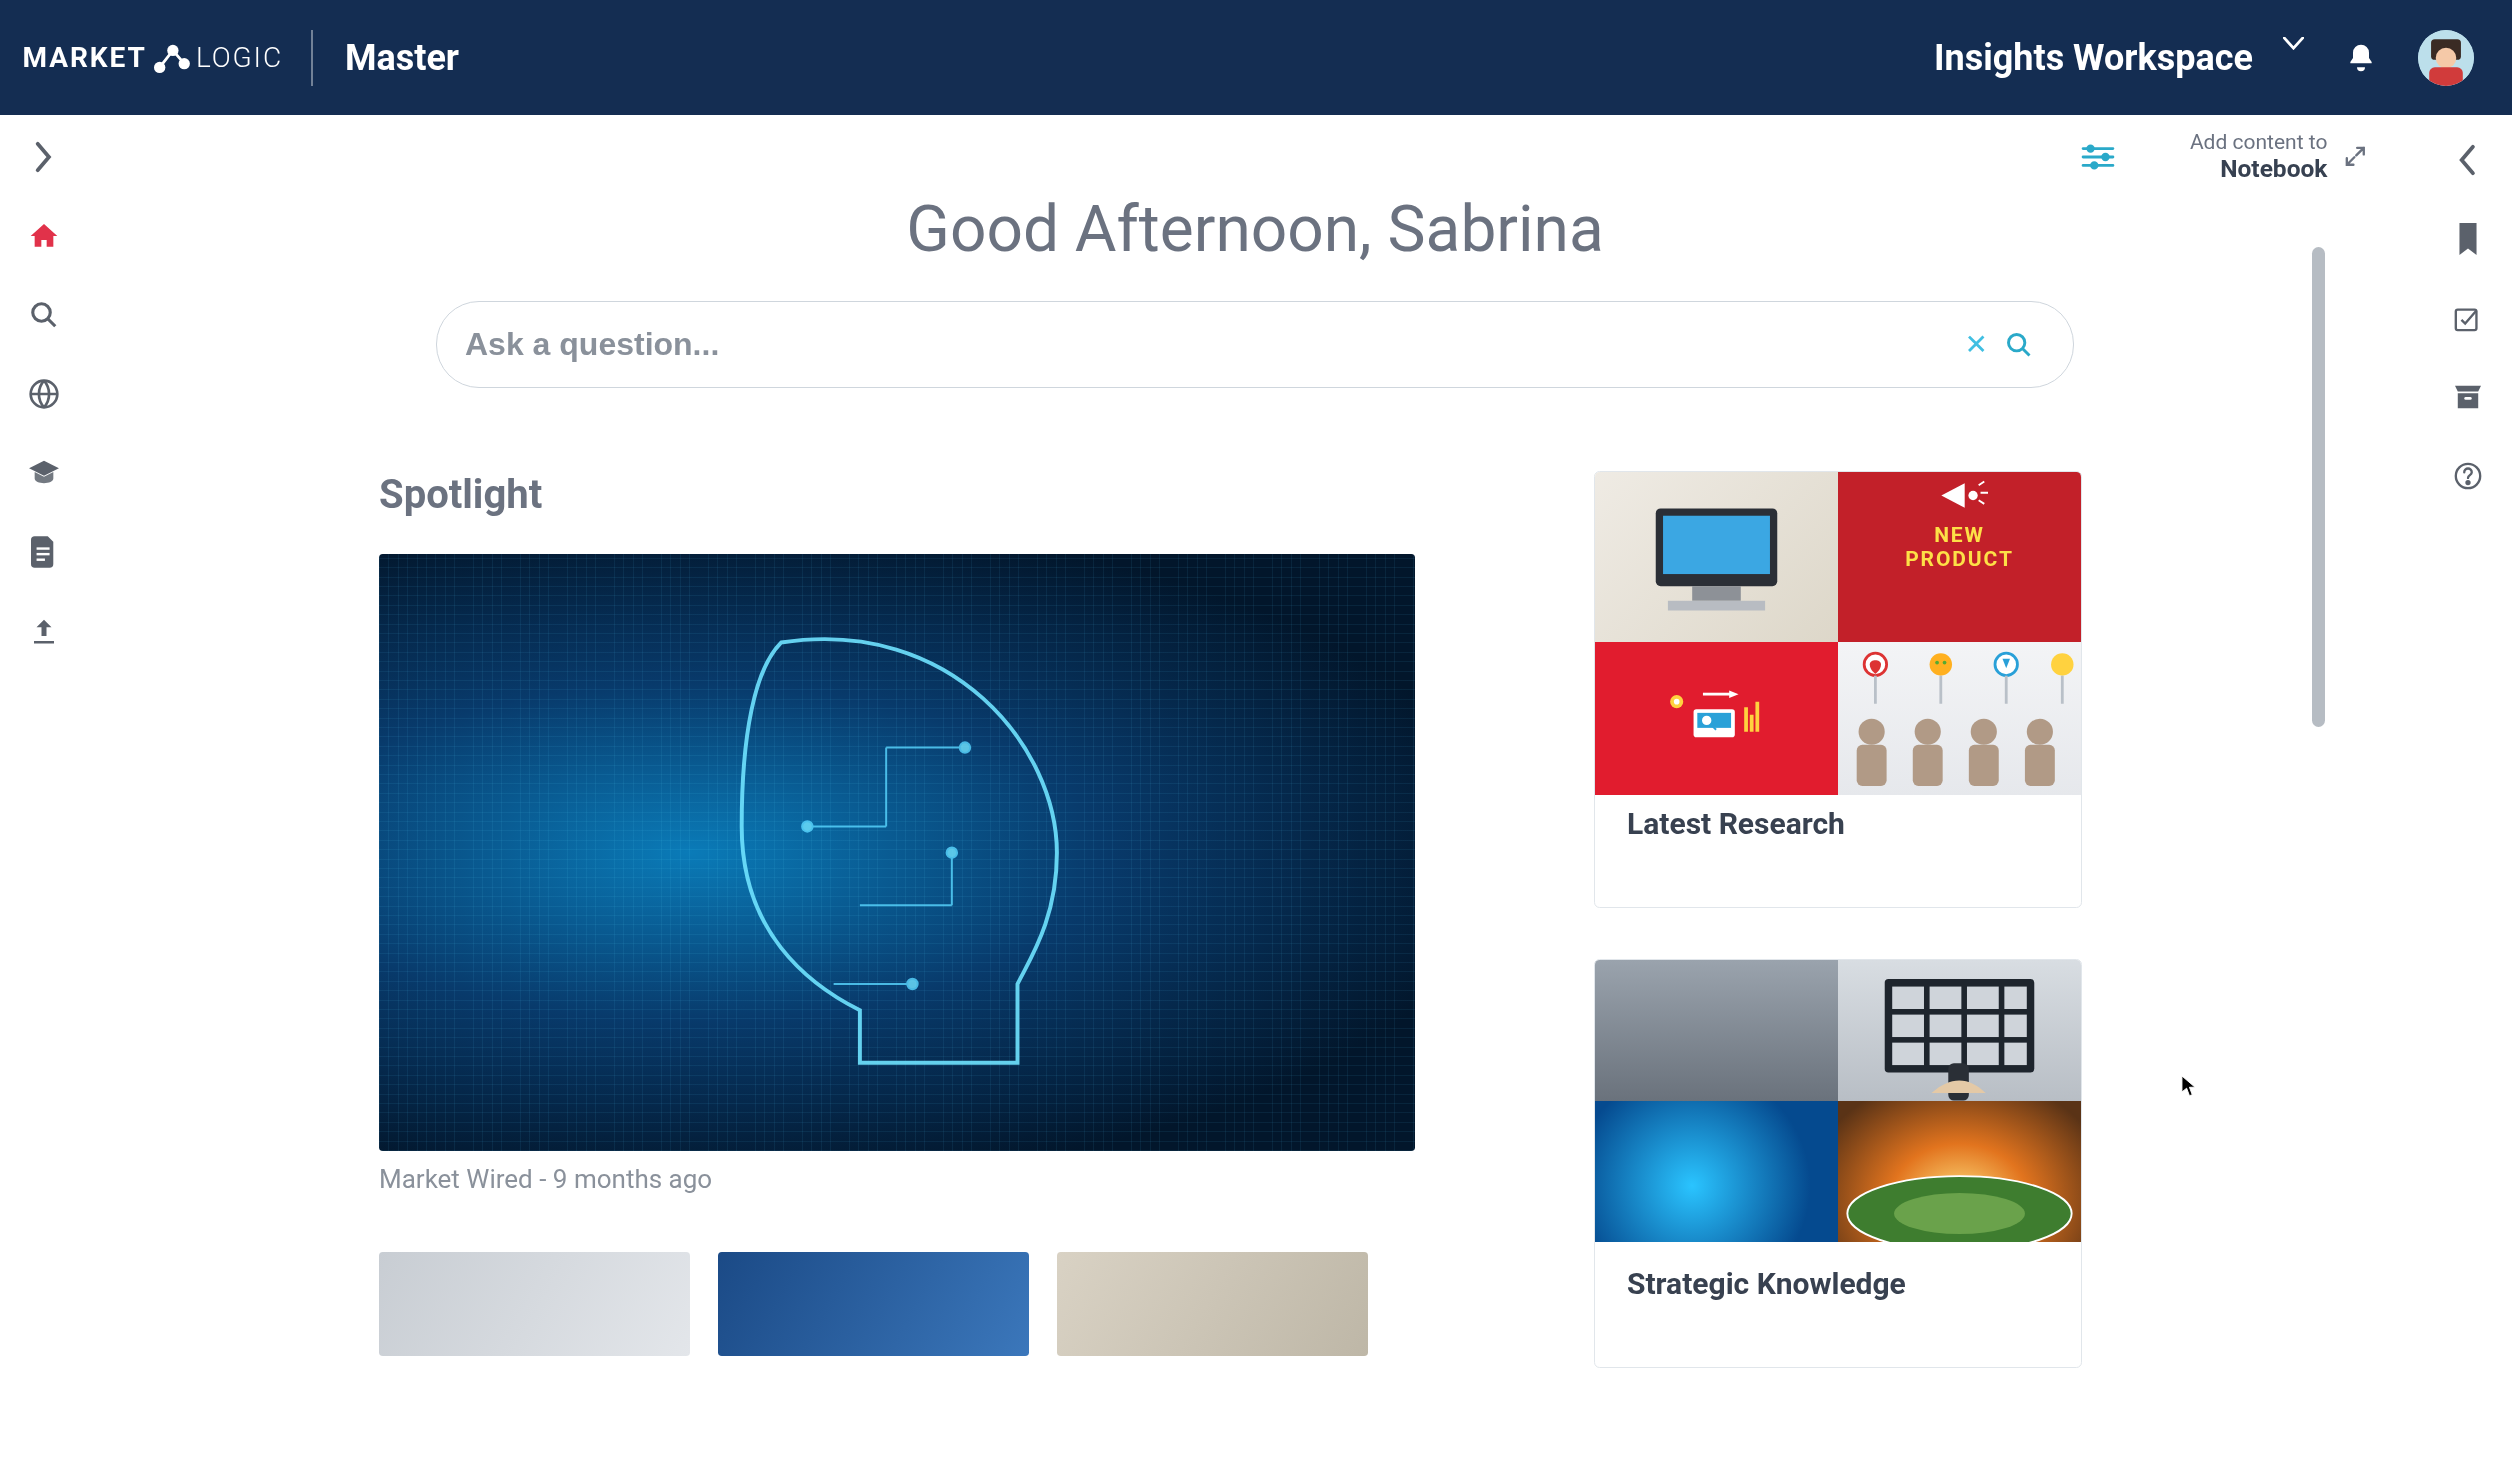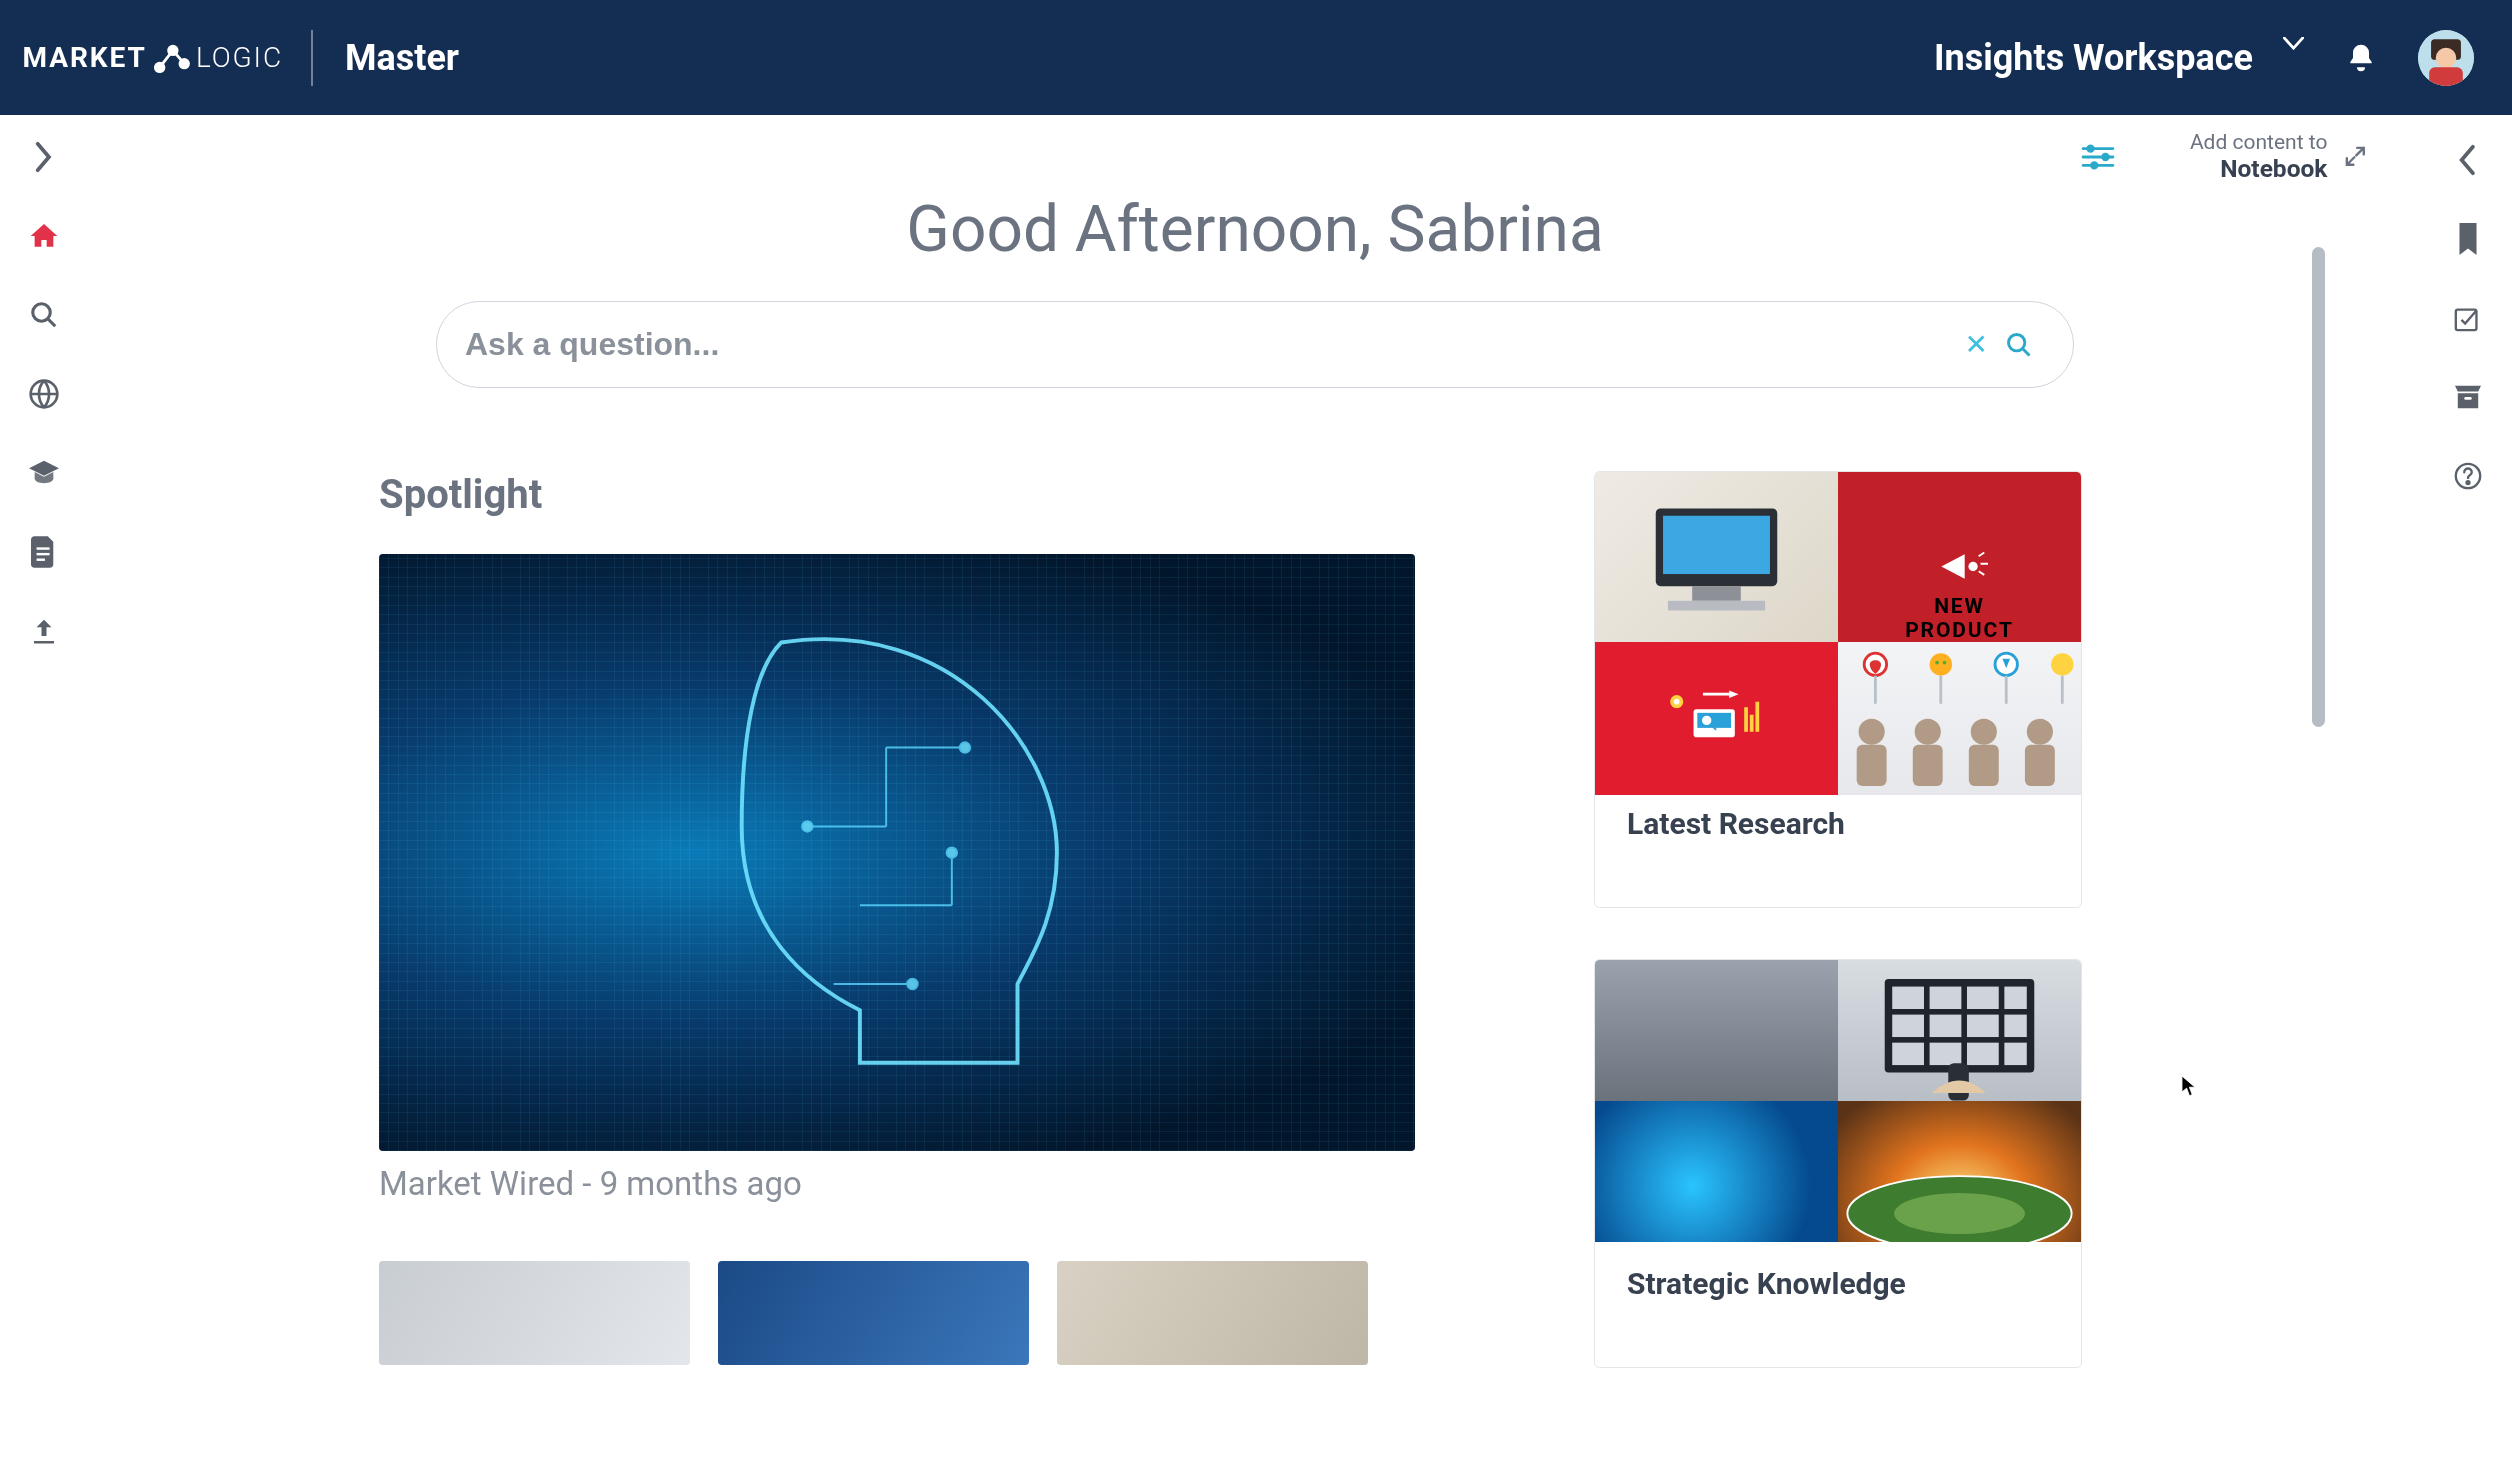--- a/index.html
+++ b/index.html
@@ -176,21 +176,21 @@
     overflow:hidden;
   }
   .spotlight-title {
     margin-top: 30px;
     font-size: 40px;
     font-weight:700;
     color:#384150;
   }
   .spotlight-meta {
     margin-top: 13px;
-    font-size: 33px;
+    font-size: 26px;
     color:#8a919b;
   }
 
   .thumb-row {
     margin-top: 58px;
     display:flex;
     gap: 28px;
   }
   .thumb {
     width: 311px; height: 104px;
@@ -218,21 +218,21 @@
   }
   .more-card .title {
     padding: 24.5px 32px 66px;
     font-size: 30px;
     font-weight:700;
     color:#384150;
   }
 
   
   .tile-a { background: linear-gradient(135deg,#efebe4,#ddd7c9) !important; position:relative; }
-  .tile-b { background: #c22029 !important; color:#000000; display:flex; flex-direction:column; align-items:center; justify-content:flex-end; font-weight:700; }
+  .tile-b { background: #c22029 !important; color:#fde047; display:flex; flex-direction:column; align-items:center; justify-content:flex-start; font-weight:700; }
   .tile-b .sub { font-size:21px; letter-spacing:1.9px; }
   .tile-c { background: #e11c2e !important; display:flex; align-items:center; justify-content:center; }
   .tile-d { background: linear-gradient(#f3f4f6,#e6e8ec) !important; }
   .tile-e { background: linear-gradient(#9aa3ad,#6a727c) !important; }
   .tile-f { background: linear-gradient(#d8dde2,#b8bec5) !important; }
   .tile-g { background: radial-gradient(circle at 40% 60%, #2ac4ff 0%, #054a8f 70%) !important; }
   .tile-h { background: radial-gradient(ellipse at 50% 70%, #ffdf7e 0%, #e2741e 40%, #5a3316 90%) !important; }
 
   .sidebar-right {
     width: 89px;

